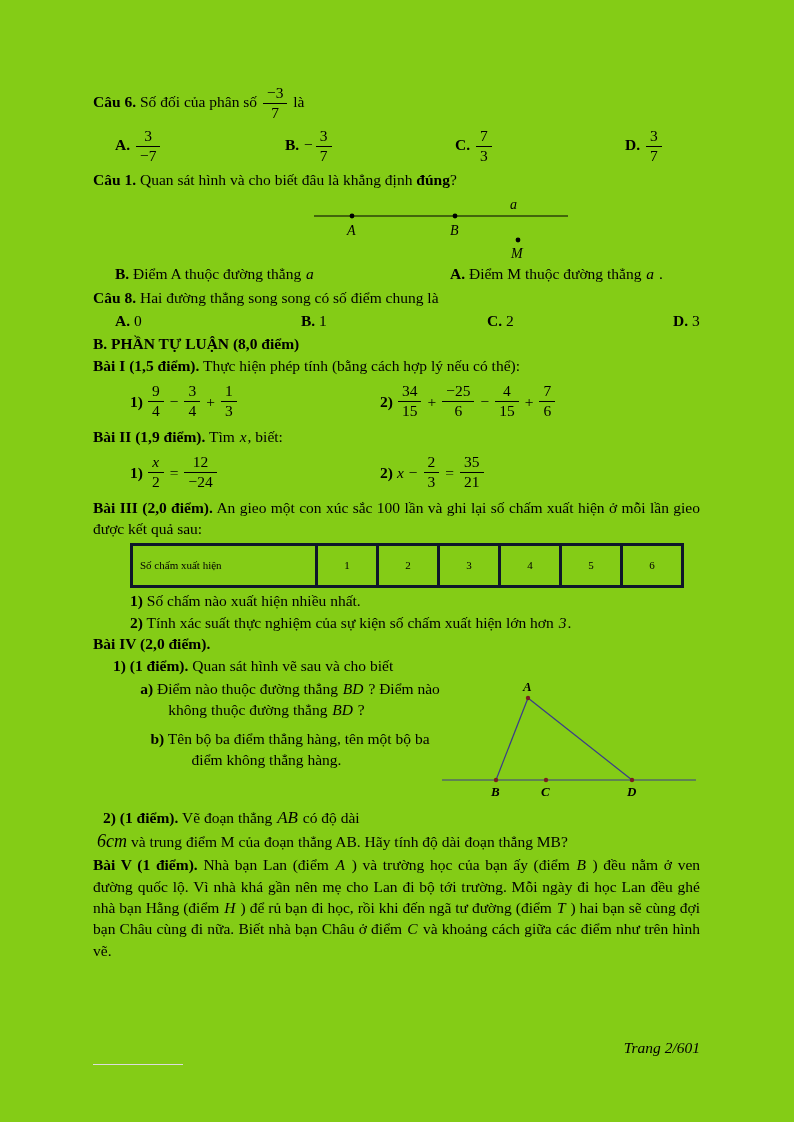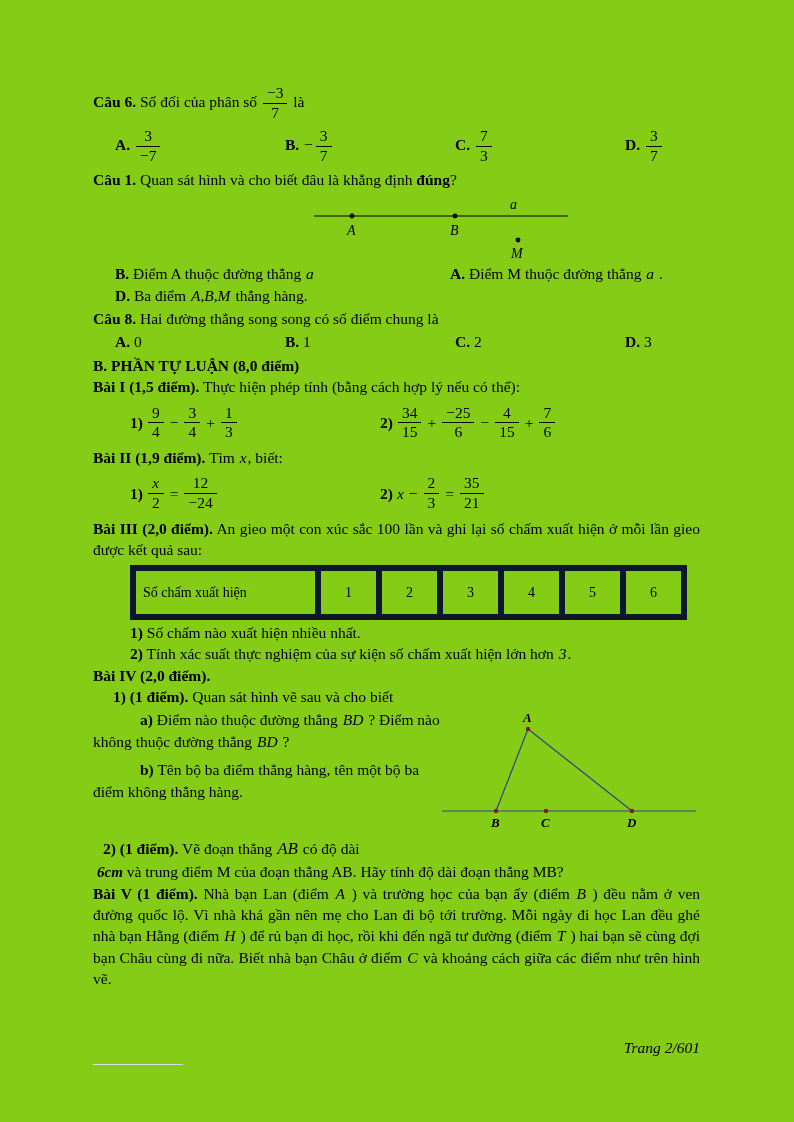--- a/index.html
+++ b/index.html
@@ -26,33 +26,33 @@
   .row4 .opt { width: 170px; padding-left: 22px; box-sizing: border-box; }
   .row4 .opt:last-child { width: auto; }
   .rowplain { margin: 1px 0 2px; }
   .fig1 { display: block; margin: 5px 0 2px 217px; }
   .figtext { font-family: "Liberation Serif", serif; font-style: italic; font-size: 14px; fill: #000; }
   .opt2 { display: grid; grid-template-columns: 335px 1fr; padding-left: 22px; margin-bottom: 2px; }
   .exrow { display: flex; align-items: center; margin: 6px 0 5px; }
   .exrow .excol1 { width: 287px; padding-left: 37px; box-sizing: border-box; display: flex; align-items: center; gap: 3px; }
   .exrow .excol2 { display: flex; align-items: center; gap: 3px; }
   .btable { border-collapse: collapse; margin: 4px 0 2px 37px; }
-  .btable td { border: 6px solid #0f172a; padding: 12px 7px; height: 23px; font-size: 14px; }
+  .btable td { border: 3px solid #0f172a; padding: 12px 7px; height: 23px; font-size: 11px; }
   .btable td.first { width: 185px; text-align: left; box-sizing: border-box; }
   .btable td.num { width: 61px; text-align: center; box-sizing: border-box; }
   .indent37 { padding-left: 37px; }
   .indent20 { padding-left: 20px; }
   .b4wrap { display: flex; margin-top: 2px; }
-  .b4left { width: 398px; }
+  .b4left { width: 398px; text-align: center; }
   .b4right { flex: 1; padding-top: 4px; padding-left: 0; }
   .hang47 { text-indent: 47px; }
   .gaptop { margin-top: 7px; }
   .fig2 { display: block; margin-left: 0; }
   .figtext2 { font-family: "Liberation Serif", serif; font-style: italic; font-weight: bold; font-size: 13px; fill: #000; }
-  .bigit { font-style: italic; font-size: 15px; font-weight: bold; }
+  .bigit { font-style: italic; font-size: 18px; }
   .just { text-align: justify; }
   .footer { position: absolute; right: 94px; bottom: 64px; font-style: italic; }
   .footmark { position: absolute; left: 93px; bottom: 57px; width: 90px; height: 1px; background: #dcdcdc; }
 </style>
 </head>
 <body>
 
 <div class="page">
 
   <p>
@@ -100,33 +100,27 @@
       <span class="b">B.</span>
       <span>Điểm A thuộc đường thẳng</span>
       <span class="mvar">a</span><span></span>
     </div>
     <div>
       <span class="b">A.</span>
       <span>Điểm M thuộc đường thẳng</span>
       <span class="mvar">a</span>
       <span>.</span>
     </div>
-    <div>
-      <span class="b">D.</span>
-      <span>Ba điểm</span>
-      <span class="mvar">A,B,M</span>
-      <span>thẳng hàng.</span>
-    </div>
   </div>
 
   <p class="rowplain">
     <span class="b">Câu 8.</span>
     <span>Hai đường thẳng song song có số điểm chung là</span>
   </p>
-  <div class="row4" style="margin:1px 0 2px;">
+  <div class="row4" style="margin:1px 0 2px;gap:16px;">
     <div class="opt"><span class="b">A.</span> <span>0</span></div>
     <div class="opt"><span class="b">B.</span> <span>1</span></div>
     <div class="opt"><span class="b">C.</span> <span>2</span></div>
     <div class="opt"><span class="b">D.</span> <span>3</span></div>
   </div>
 
   <p class="b">B. PHẦN TỰ LUẬN (8,0 điểm)</p>
 
   <p>
     <span class="b">Bài I (1,5 điểm).</span>

